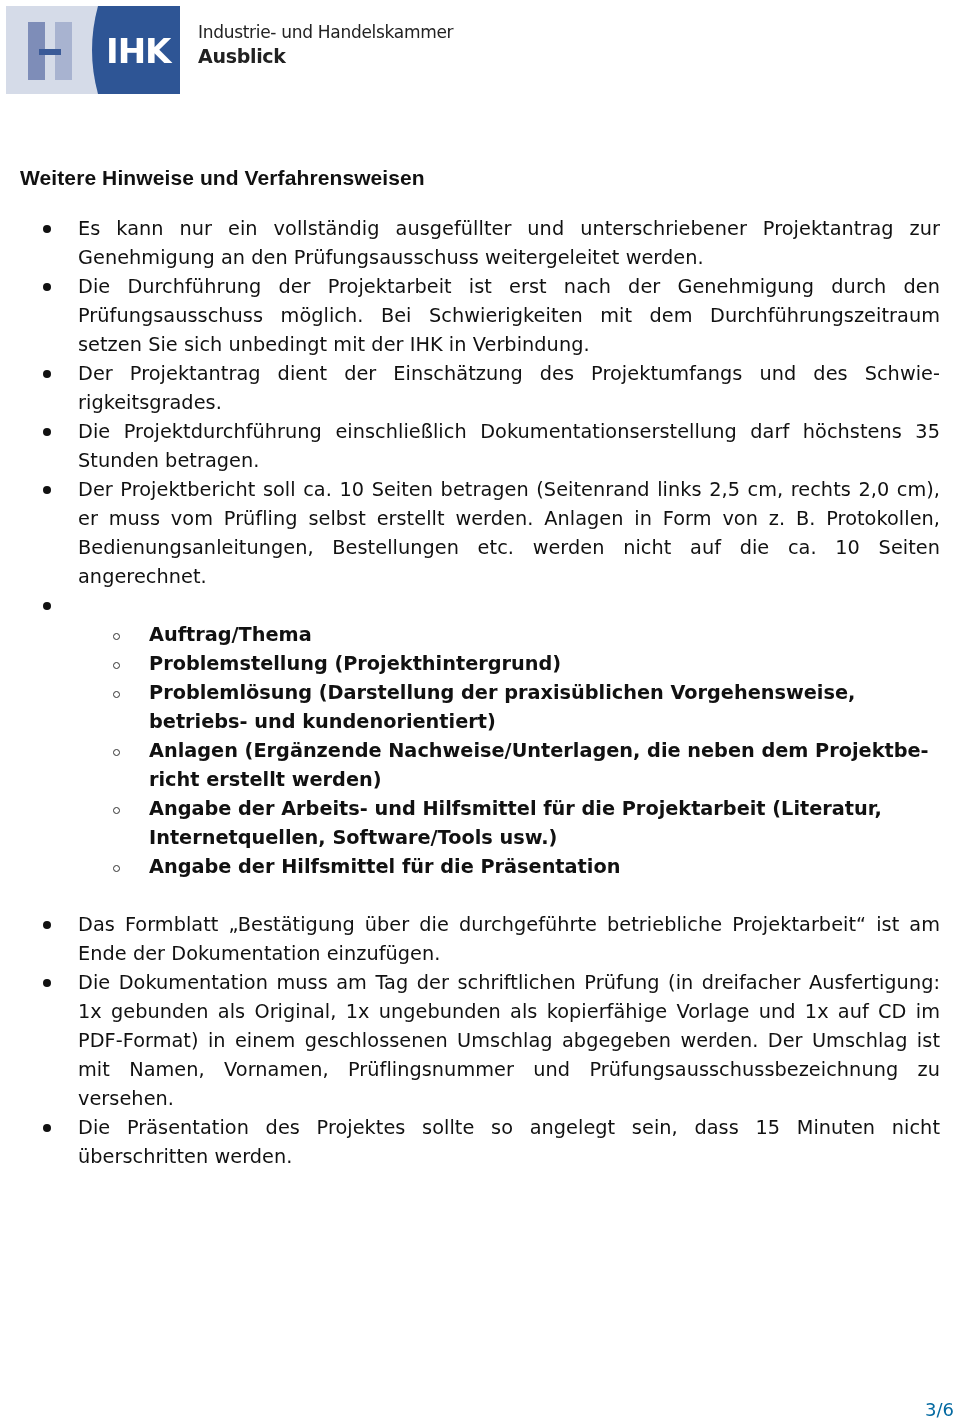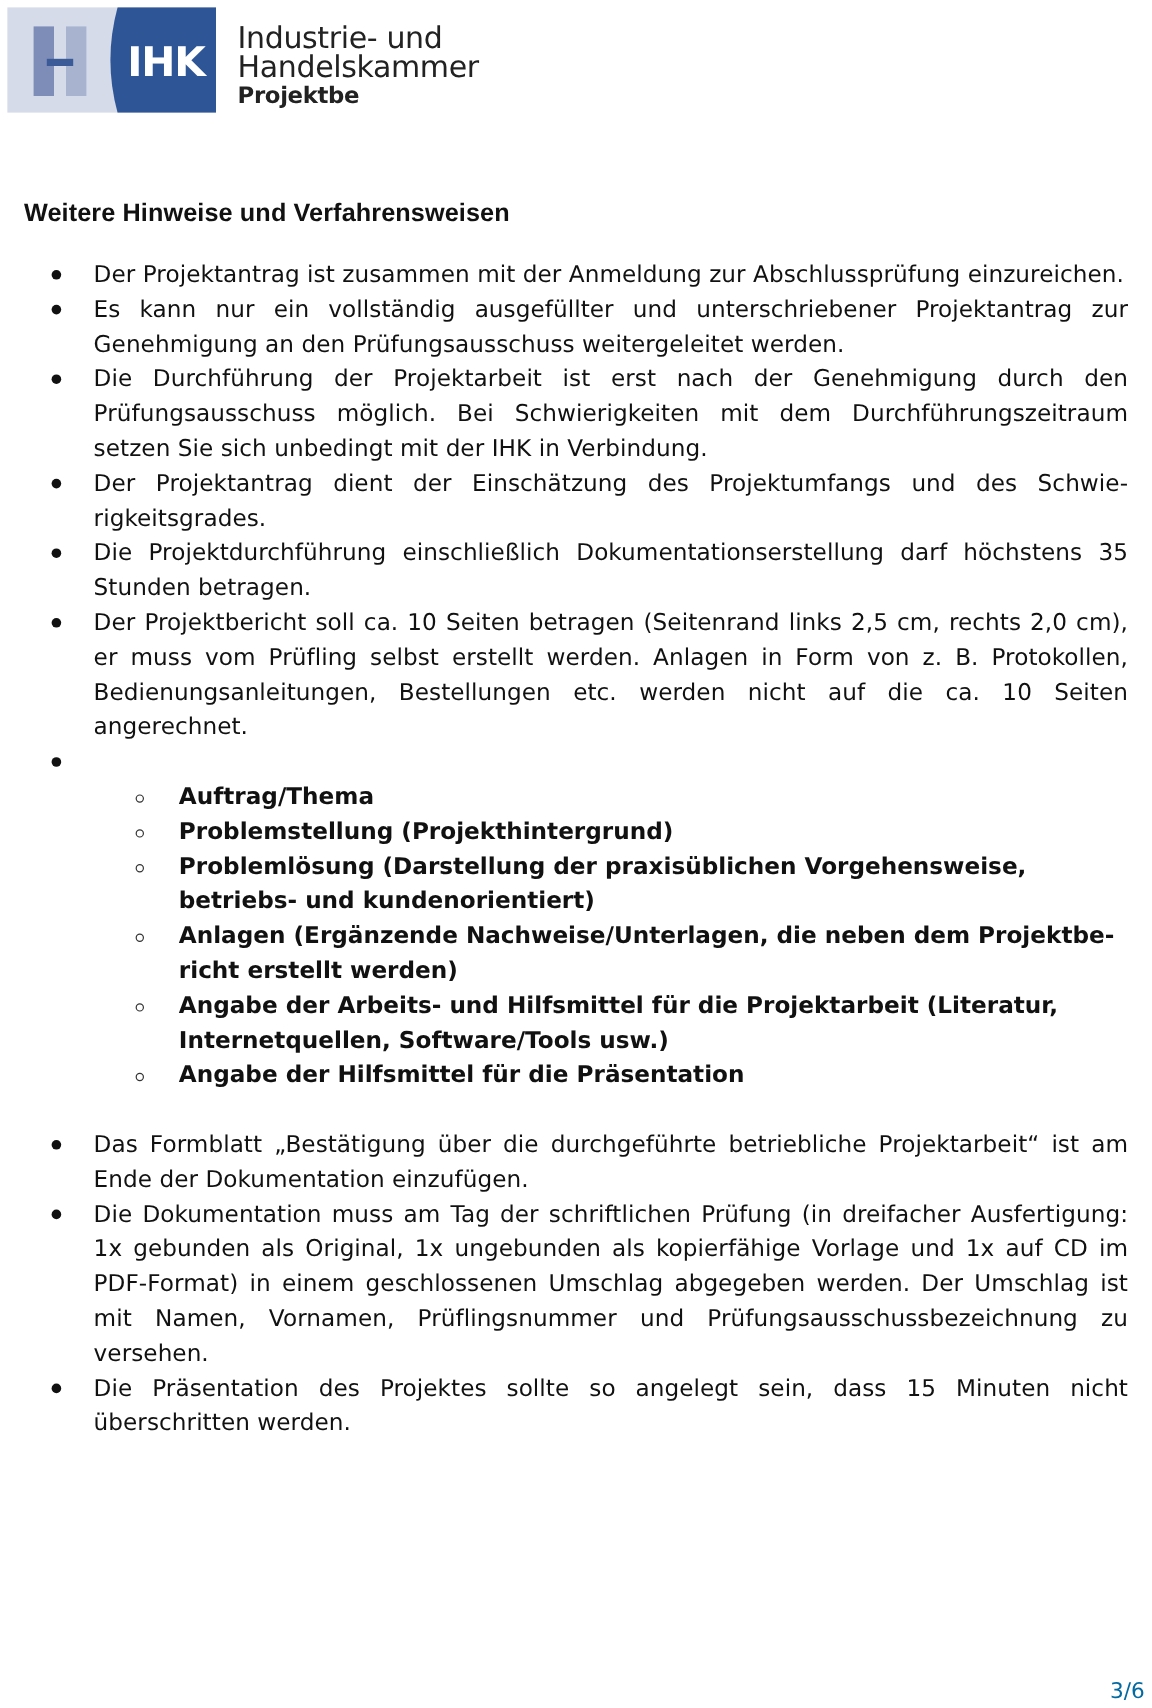--- a/index.html
+++ b/index.html
@@ -4,21 +4,21 @@
 <style>
   html, body { margin: 0; padding: 0; background: #ffffff; }
   body {
     width: 960px; height: 1423px; position: relative; overflow: hidden;
     font-family: "DejaVu Sans", "Liberation Sans", sans-serif;
     color: #111111;
   }
   .logo { position: absolute; left: 6px; top: 6px; width: 460px; height: 90px; }
   .logo-mark { position: absolute; left: 0; top: 0; width: 174px; height: 88px; }
   .logo-text { position: absolute; left: 192px; top: 14px; font-family: "DejaVu Sans", sans-serif; color: #222; }
-  .logo-line1 { font-size: 25px; letter-spacing: -0.3px; line-height: 24px; }
+  .logo-line1 { font-size: 17px; letter-spacing: -0.3px; line-height: 24px; }
   .logo-line2 { font-size: 19px; font-weight: bold; line-height: 24px; letter-spacing: -0.3px; }
 
   h1.title {
     position: absolute; left: 8px; top: 154px; margin: 12px;
     font-family: "Liberation Sans", sans-serif; font-weight: bold;
     font-size: 21px; letter-spacing: 0.1px;
   }
 
   .content { position: absolute; left: 0; top: 214px; width: 960px; }
   .bullets { list-style: none; margin: 0; padding: 0; }
@@ -50,29 +50,28 @@
   <svg class="logo-mark" viewBox="0 0 174 88" width="174" height="88">
     <rect x="0" y="0" width="174" height="88" fill="#d5dbe8"></rect>
     <path d="M92 0 H174 V88 H92 Q80 44 92 0 Z" fill="#2e5595"></path>
     <rect x="22" y="16" width="17" height="58" fill="#7e8db8"></rect>
     <rect x="49" y="16" width="17" height="58" fill="#a8b3d0"></rect>
     <rect x="33" y="43" width="22" height="6" fill="#3a5a98"></rect>
     <text x="100" y="57" fill="#ffffff" font-family="DejaVu Sans, sans-serif" font-weight="bold" font-size="34" letter-spacing="-1">IHK</text>
   </svg>
   <div class="logo-text">
     <div class="logo-line1">Industrie- und Handelskammer</div>
-    <div class="logo-line2">Projektbe</div>
+    <div class="logo-line2">Ausblick</div>
   </div>
 </div>
 
 <h1 class="title">Weitere Hinweise und Verfahrensweisen</h1>
 
 <div class="content">
   <ul class="bullets">
-    <li><span class="dot"></span><span>Der Projektantrag ist zusammen mit der Anmeldung zur Abschlussprüfung ein­zureichen.</span></li>
     <li><span class="dot"></span><span>Es kann nur ein vollständig ausgefüllter und unterschriebener Projektantrag zur Genehmigung an den Prüfungsausschuss weitergeleitet werden.</span></li>
     <li><span class="dot"></span><span>Die Durchführung der Projektarbeit ist erst nach der Genehmigung durch den Prüfungsausschuss möglich. Bei Schwierigkeiten mit dem Durchführungszeit­raum setzen Sie sich unbedingt mit der IHK in Verbindung.</span></li>
     <li><span class="dot"></span><span>Der Projektantrag dient der Einschätzung des Projektumfangs und des Schwie­rigkeitsgrades.</span></li>
     <li><span class="dot"></span><span>Die Projektdurchführung einschließlich Dokumentationserstellung darf höchs­tens 35 Stunden betragen.</span></li>
     <li><span class="dot"></span><span>Der Projektbericht soll ca. 10 Seiten betragen (Seitenrand links 2,5 cm, rechts 2,0 cm), er muss vom Prüfling selbst erstellt werden. Anlagen in Form von z. B. Protokollen, Bedienungsanleitungen, Bestellungen etc. werden nicht auf die ca. 10 Seiten angerechnet.</span></li>
     <li><span class="dot"></span></li>
   </ul>
 
   <ul class="sub">
     <li><span class="ring"></span><span>Auftrag/Thema</span></li>

